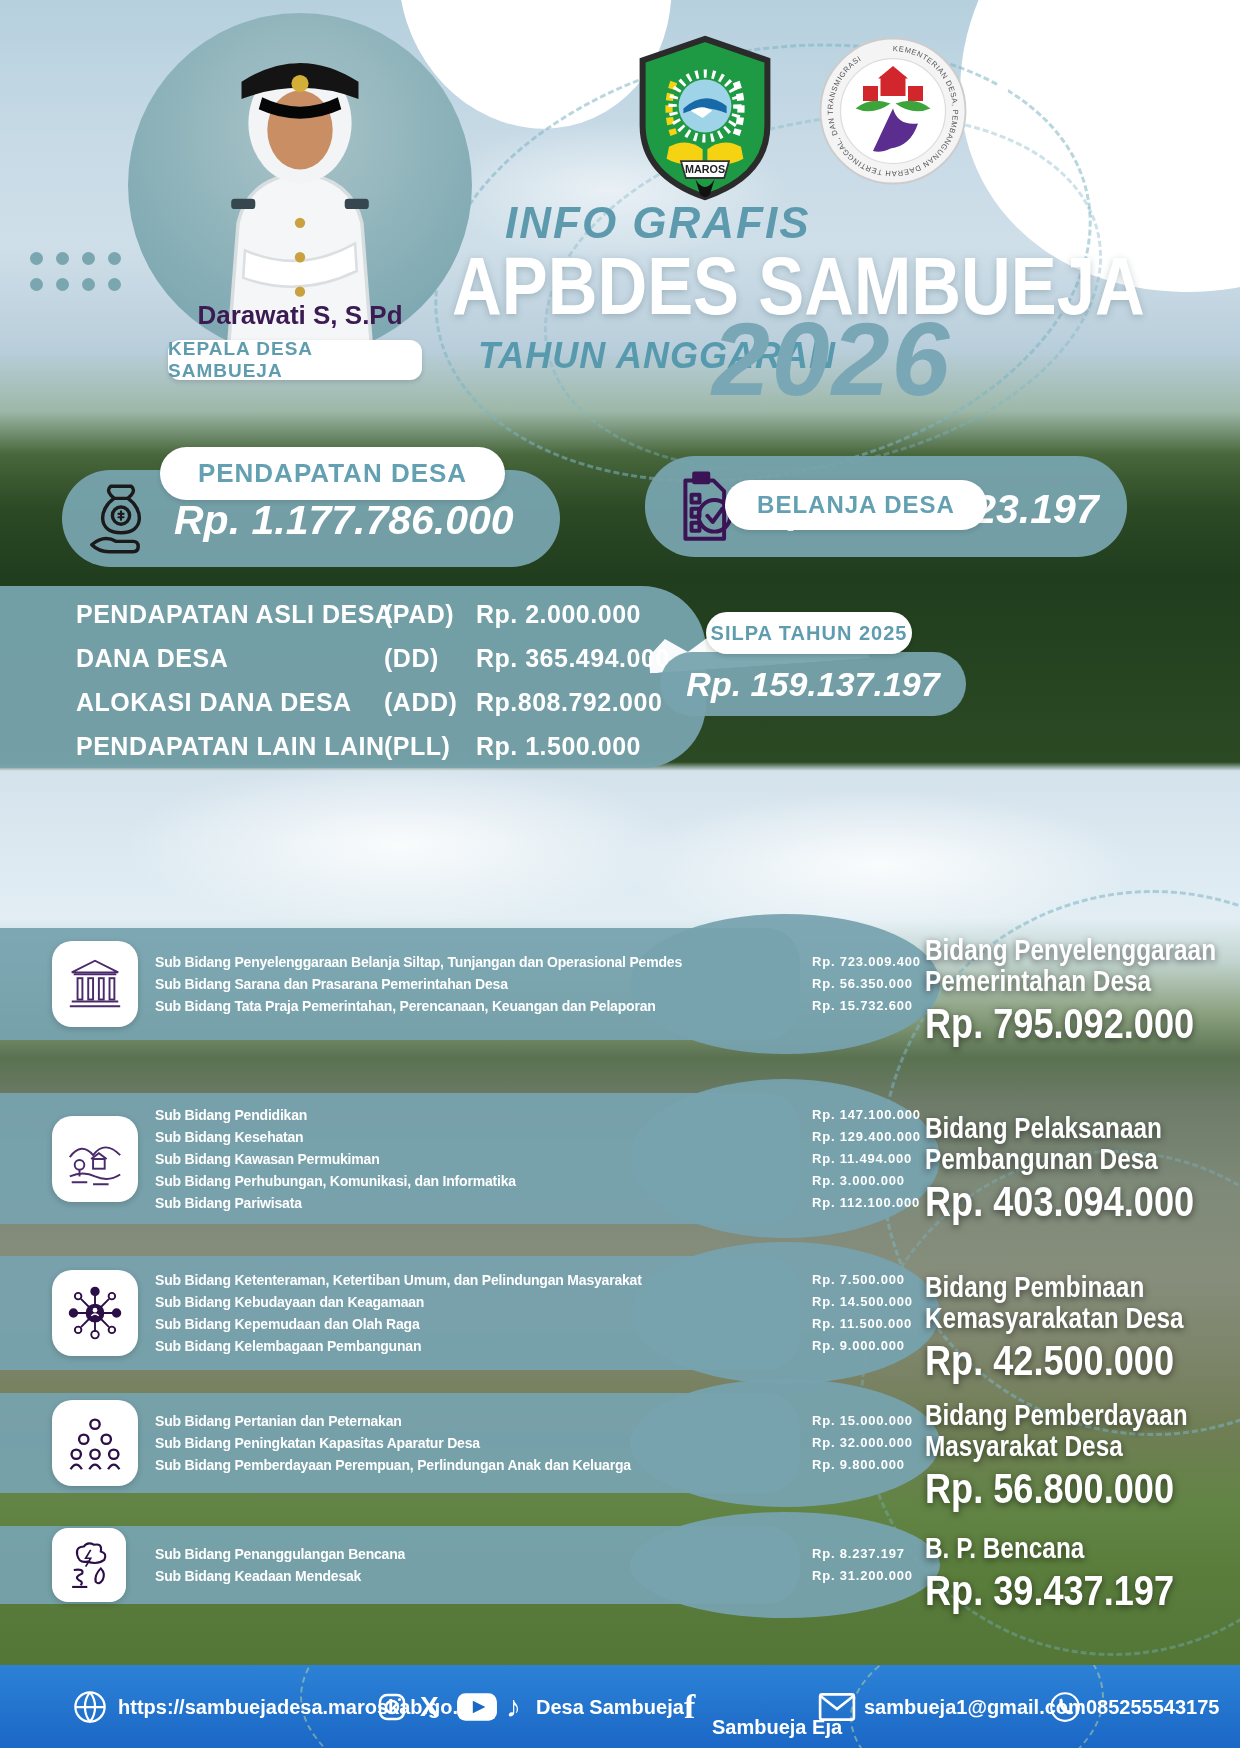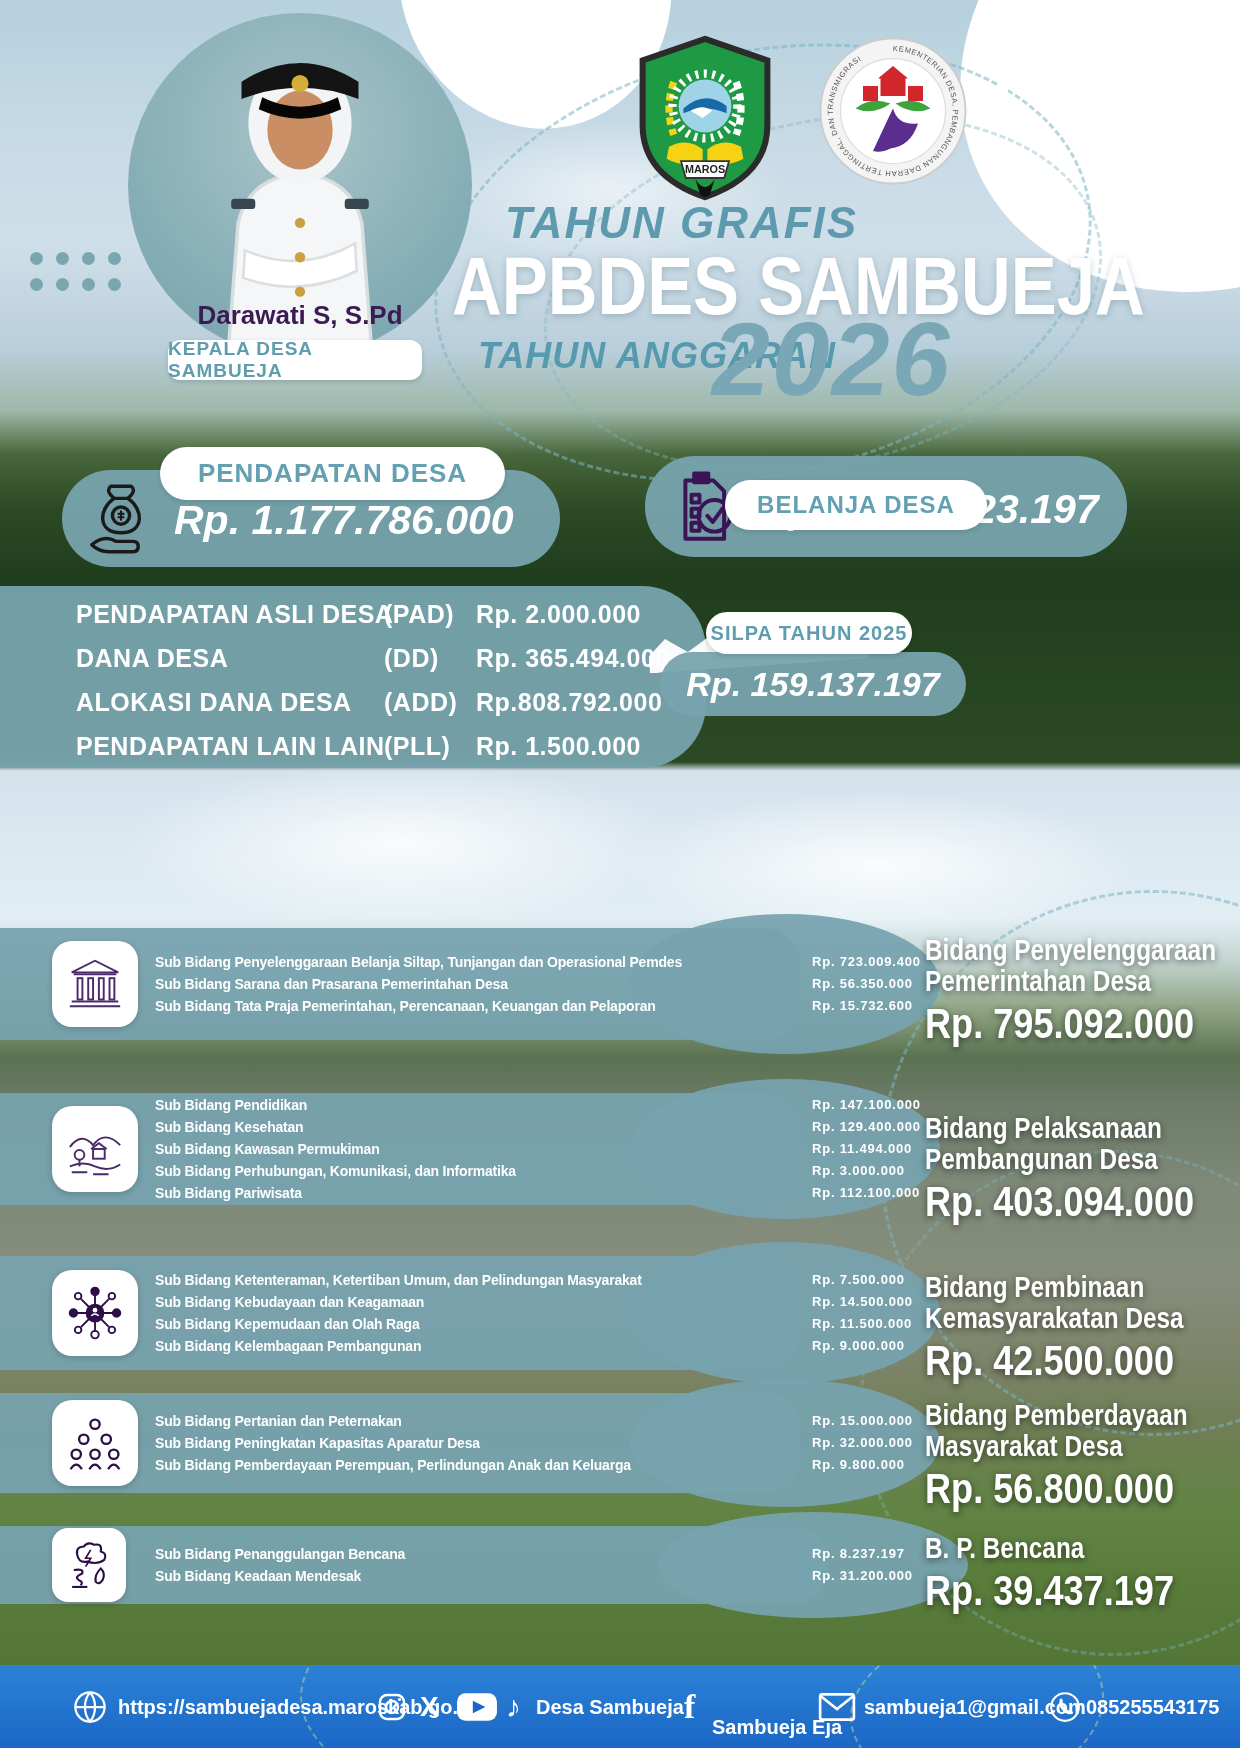--- a/index.html
+++ b/index.html
@@ -141,21 +141,21 @@
       <rect x="50" y="32" width="20" height="16" fill="#d1262c"></rect>
       <path d="M48 34 L60 24 L72 34 Z" fill="#d1262c"></path>
       <rect x="36" y="40" width="12" height="12" fill="#d1262c"></rect>
       <rect x="72" y="40" width="12" height="12" fill="#d1262c"></rect>
       <path d="M30 58 Q42 48 58 54 Q44 64 30 58 Z" fill="#3da43b"></path>
       <path d="M90 58 Q78 48 62 54 Q76 64 90 58 Z" fill="#3da43b"></path>
       <path d="M44 92 Q58 62 60 58 Q64 72 80 70 Q74 88 58 90 Q50 94 44 92 Z" fill="#5b2d8e"></path>
     </g>
   </svg>
 
-  <div class="infolabel">TAHUN GRAFIS</div>
+  <div class="infolabel">INFO GRAFIS</div>
   <div class="bigtitle">APBDES SAMBUEJA</div>
   <div class="subtitle">TAHUN ANGGARAN</div>
   <div class="year">2026</div>
 
   <div class="sumcard" style="left:62px;top:470px;width:498px;height:97px;">
     <svg class="sicon" style="left:16px;" viewBox="0 0 100 100" width="86" height="86">
       <g fill="none" stroke="#1a1a1a" stroke-width="4" stroke-linecap="round" stroke-linejoin="round">
         <path d="M38 22 Q33 16 38 12 L62 12 Q67 16 62 22 L58 26 L42 26 Z"></path>
         <path d="M42 26 C24 38 22 66 50 66 C78 66 76 38 58 26"></path>
         <circle cx="50" cy="46" r="10"></circle>
@@ -234,21 +234,21 @@
       <div>Rp. 56.350.000</div>
       <div>Rp. 15.732.600</div>
     </div>
   </div>
   <div class="bright" style="top:935px;">
     <div class="btitle">Bidang Penyelenggaraan</div>
     <div class="btitle">Pemerintahan Desa</div>
     <div class="btotal">Rp. 795.092.000</div>
   </div>
 
-  <div class="band" style="top:1093px;height:112px;">
+  <div class="band" style="top:1093px;height:131px;">
     <div class="band-bg"></div>
     <div class="band-bulge"></div>
     <div class="icard">
       <svg viewBox="0 0 64 64" width="62" height="62" fill="none" stroke="#4a2a6a" stroke-width="2">
         <path d="M6 30 Q18 14 30 28 Q42 12 58 28"></path>
         <circle cx="16" cy="38" r="5"></circle>
           <path d="M16 43 V50"></path>
         <rect x="30" y="32" width="12" height="10"></rect>
           <path d="M28 32 L36 26 L44 32"></path>
         <path d="M6 50 Q20 44 32 50 Q46 56 58 48"></path>
@@ -338,21 +338,21 @@
       <div>Rp. 32.000.000</div>
       <div>Rp. 9.800.000</div>
     </div>
   </div>
   <div class="bright" style="top:1400px;">
     <div class="btitle">Bidang Pemberdayaan</div>
     <div class="btitle">Masyarakat Desa</div>
     <div class="btotal">Rp. 56.800.000</div>
   </div>
 
-  <div class="band" style="top:1526px;height:78px;padding-left:28px;">
+  <div class="band" style="top:1526px;height:78px;">
     <div class="band-bg"></div>
     <div class="band-bulge"></div>
     <div class="icard" style="width:74px;height:74px;border-radius:16px;">
       <svg viewBox="0 0 64 64" width="54" height="54" fill="none" stroke="#2d0f47" stroke-width="2.5">
         <path d="M18 20 Q16 10 26 10 Q30 4 38 8 Q48 6 46 16 Q54 18 50 26 Q42 32 30 28 Q20 30 18 20 Z"></path>
         <path d="M34 14 L28 24 H34 L28 34" stroke-width="2"></path>
         <path d="M14 38 Q26 36 24 42 Q14 46 20 50 Q26 52 22 56"></path>
         <path d="M46 36 Q52 42 48 50 Q44 56 40 52 Q38 44 46 36 Z"></path>
         <path d="M12 58 H30"></path>
       </svg>

